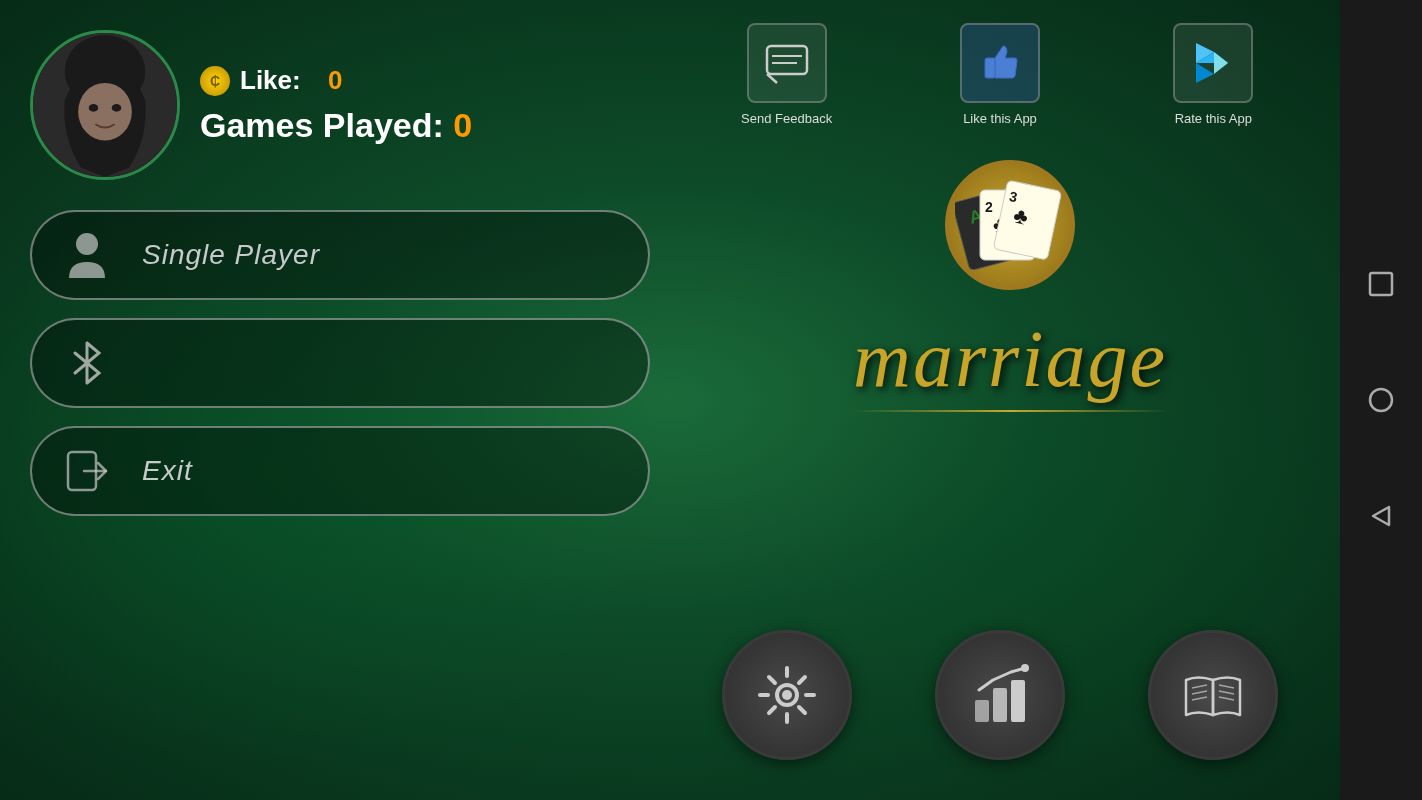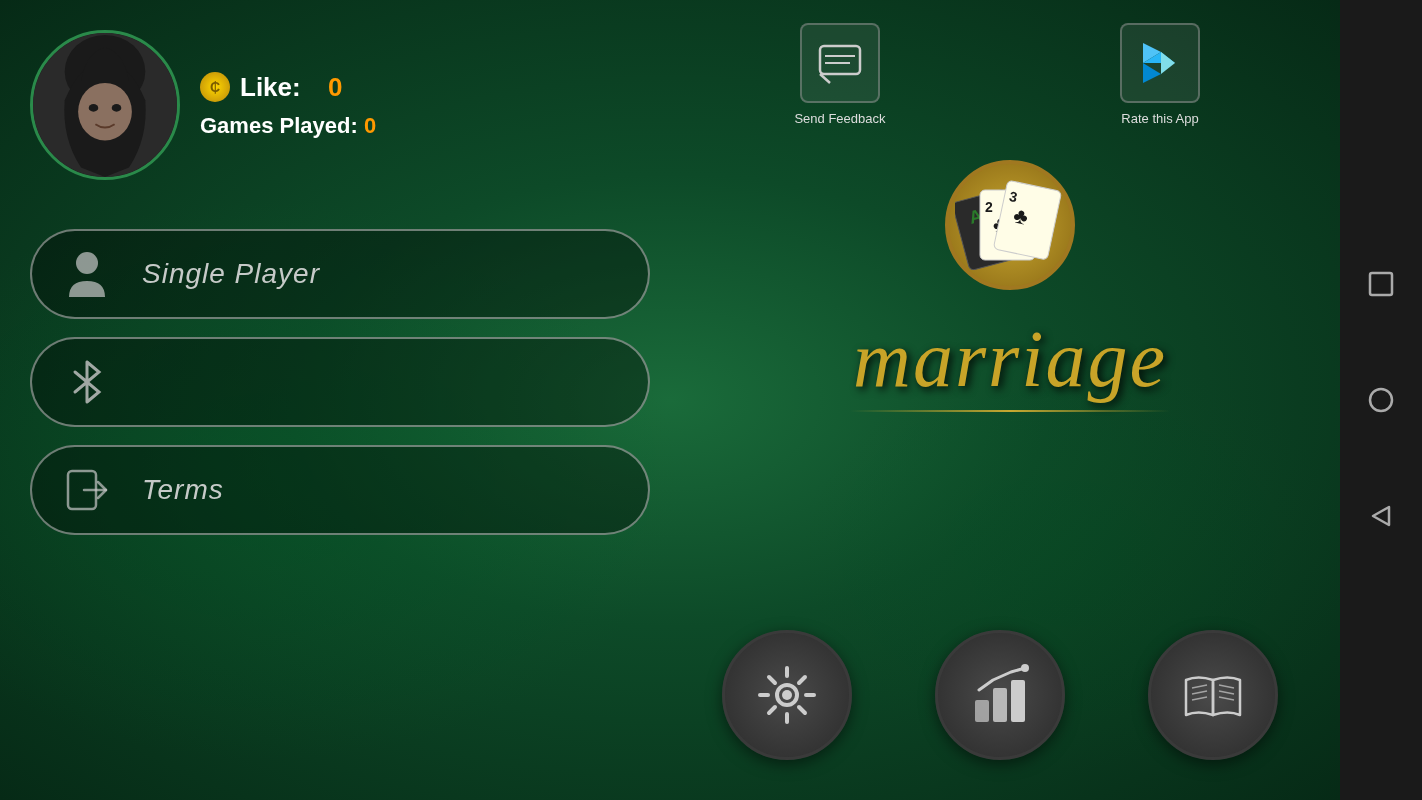--- a/index.html
+++ b/index.html
@@ -142,38 +142,37 @@
       font-size: 14px;
       color: #7a5c00;
       font-weight: bold;
     }
 
     .coins-value {
       color: #ff9900;
     }
 
     #games-played {
-      font-size: 22px;
+      font-size: 34px;
       color: white;
       font-weight: bold;
     }
 
     .games-value {
       color: #ff9900;
     }
 
     
     #menu-buttons {
       position: absolute;
       top: 210px;
       left: 30px;
       display: flex;
       flex-direction: column;
       gap: 18px;
-      margin-top: 19px;
     }
 
     .menu-btn {
       width: 620px;
       height: 90px;
       border: 2px solid rgba(180,180,180,0.6);
       border-radius: 45px;
       background: rgba(0,0,0,0.35);
       display: flex;
       align-items: center;
@@ -285,20 +284,29 @@
           <line x1="5" y1="36" x2="15" y2="45" stroke="#ccc" stroke-width="2.5"></line>
           <line x1="10" y1="18" x2="40" y2="18" stroke="#ccc" stroke-width="2"></line>
           <line x1="10" y1="25" x2="35" y2="25" stroke="#ccc" stroke-width="2"></line>
         </svg>
       </div>
       <span class="top-icon-label">Send Feedback</span>
     </div>
 
 
 
+    <div class="top-icon-item">
+      <div class="top-icon-box" style="background: rgba(59, 89, 182, 0.3);">
+        <svg width="50" height="50" viewBox="0 0 50 50">
+          <path d="M20 35 L20 20 L28 8 Q32 8 32 14 L30 20 L40 20 Q42 20 42 23 L40 38 Q39 40 37 40 L20 40 Z" fill="#4a7fd4" stroke="#3a6bc4" stroke-width="1"></path>
+          <rect x="10" y="20" width="10" height="20" rx="2" fill="#4a7fd4" stroke="#3a6bc4" stroke-width="1"></rect>
+        </svg>
+      </div>
+      <span class="top-icon-label">Like this App</span>
+    </div>
 
     <div class="top-icon-item">
       <div class="top-icon-box">
         <svg width="50" height="50" viewBox="0 0 50 50">
           <polygon points="8,5 42,25 8,45" fill="none" stroke="none"></polygon>
           <polygon points="8,5 26,14 8,25" fill="#4fc3f7"></polygon>
           <polygon points="8,25 26,14 40,25" fill="#29b6f6"></polygon>
           <polygon points="8,25 26,36 8,45" fill="#0288d1"></polygon>
           <polygon points="26,14 40,25 26,36" fill="#80deea"></polygon>
         </svg>
@@ -364,21 +372,21 @@
 
 
     <div class="menu-btn">
       <div class="btn-icon">
         <svg width="50" height="50" viewBox="0 0 50 50">
           <rect x="6" y="6" width="28" height="38" rx="4" fill="none" stroke="rgba(200,200,200,0.7)" stroke-width="2.5"></rect>
           <line x1="22" y1="25" x2="44" y2="25" stroke="rgba(200,200,200,0.7)" stroke-width="2.5" stroke-linecap="round"></line>
           <polyline points="36,17 44,25 36,33" fill="none" stroke="rgba(200,200,200,0.7)" stroke-width="2.5" stroke-linecap="round" stroke-linejoin="round"></polyline>
         </svg>
       </div>
-      <span class="menu-btn-label">Terms</span>
+      <span class="menu-btn-label">Exit</span>
     </div>
   </div>
 
   <div id="game-logo-area">
     <div id="cards-logo">
       <svg width="110" height="90" viewBox="0 0 110 90">
 
         <rect x="5" y="15" width="55" height="70" rx="5" fill="#2a2a2a" stroke="#555" stroke-width="1" transform="rotate(-15 32 50)"></rect>
         <text x="18" y="40" fill="#2a7a2a" font-size="18" font-weight="bold" transform="rotate(-15 32 50)">A</text>
         <text x="25" y="58" fill="#2a7a2a" font-size="20" transform="rotate(-15 32 50)">♣</text>

